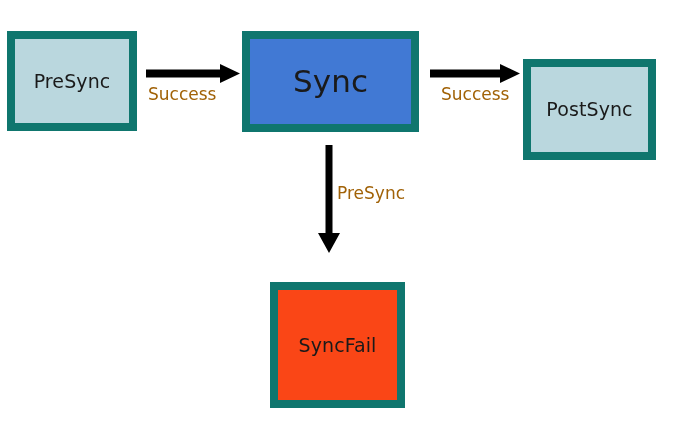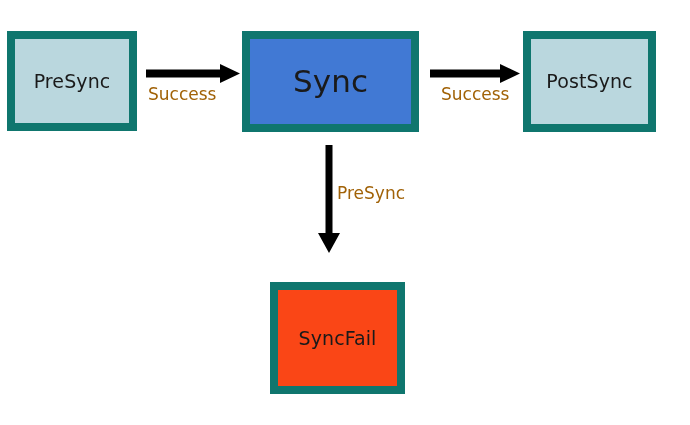--- a/index.html
+++ b/index.html
@@ -42,21 +42,21 @@
   }
   #node-sync {
     left: 242px; top: 31px; width: 177px; height: 101px;
     font-size: 31px;
   }
   #node-postsync {
     left: 523px; top: 31px; width: 133px; height: 101px;
     font-size: 19px;
   }
   #node-syncfail {
-    left: 270px; top: 282px; width: 135px; height: 112px;
+    left: 270px; top: 282px; width: 135px; height: 126px;
     font-size: 19px;
   }
 
   
   .edge {
     position: absolute;
   }
   .edge svg { display: block; overflow: visible; }
   .edge-label {
     position: absolute;
@@ -79,21 +79,21 @@
 <div id="canvas">
 
   <div class="node" id="node-presync" style="background:#bad7de;">
     <span class="node-label">PreSync</span>
   </div>
 
   <div class="node" id="node-sync" style="background:#4179d4;">
     <span class="node-label">Sync</span>
   </div>
 
-  <div class="node" id="node-postsync" style="background:#bad7de;">
+  <div class="node" id="node-postsync" style="background:#bad7de;margin-top:28px;">
     <span class="node-label">PostSync</span>
   </div>
 
   <div class="node" id="node-syncfail" style="background:#fa4616;">
     <span class="node-label">SyncFail</span>
   </div>
 
   <div class="edge" id="edge-presync-sync">
     <svg width="96" height="20" viewBox="0 0 96 20">
       <path d="M0 5.5 L74 5.5 L74 0 L94 9.5 L74 19 L74 13.5 L0 13.5 Z" fill="#000000"></path>

